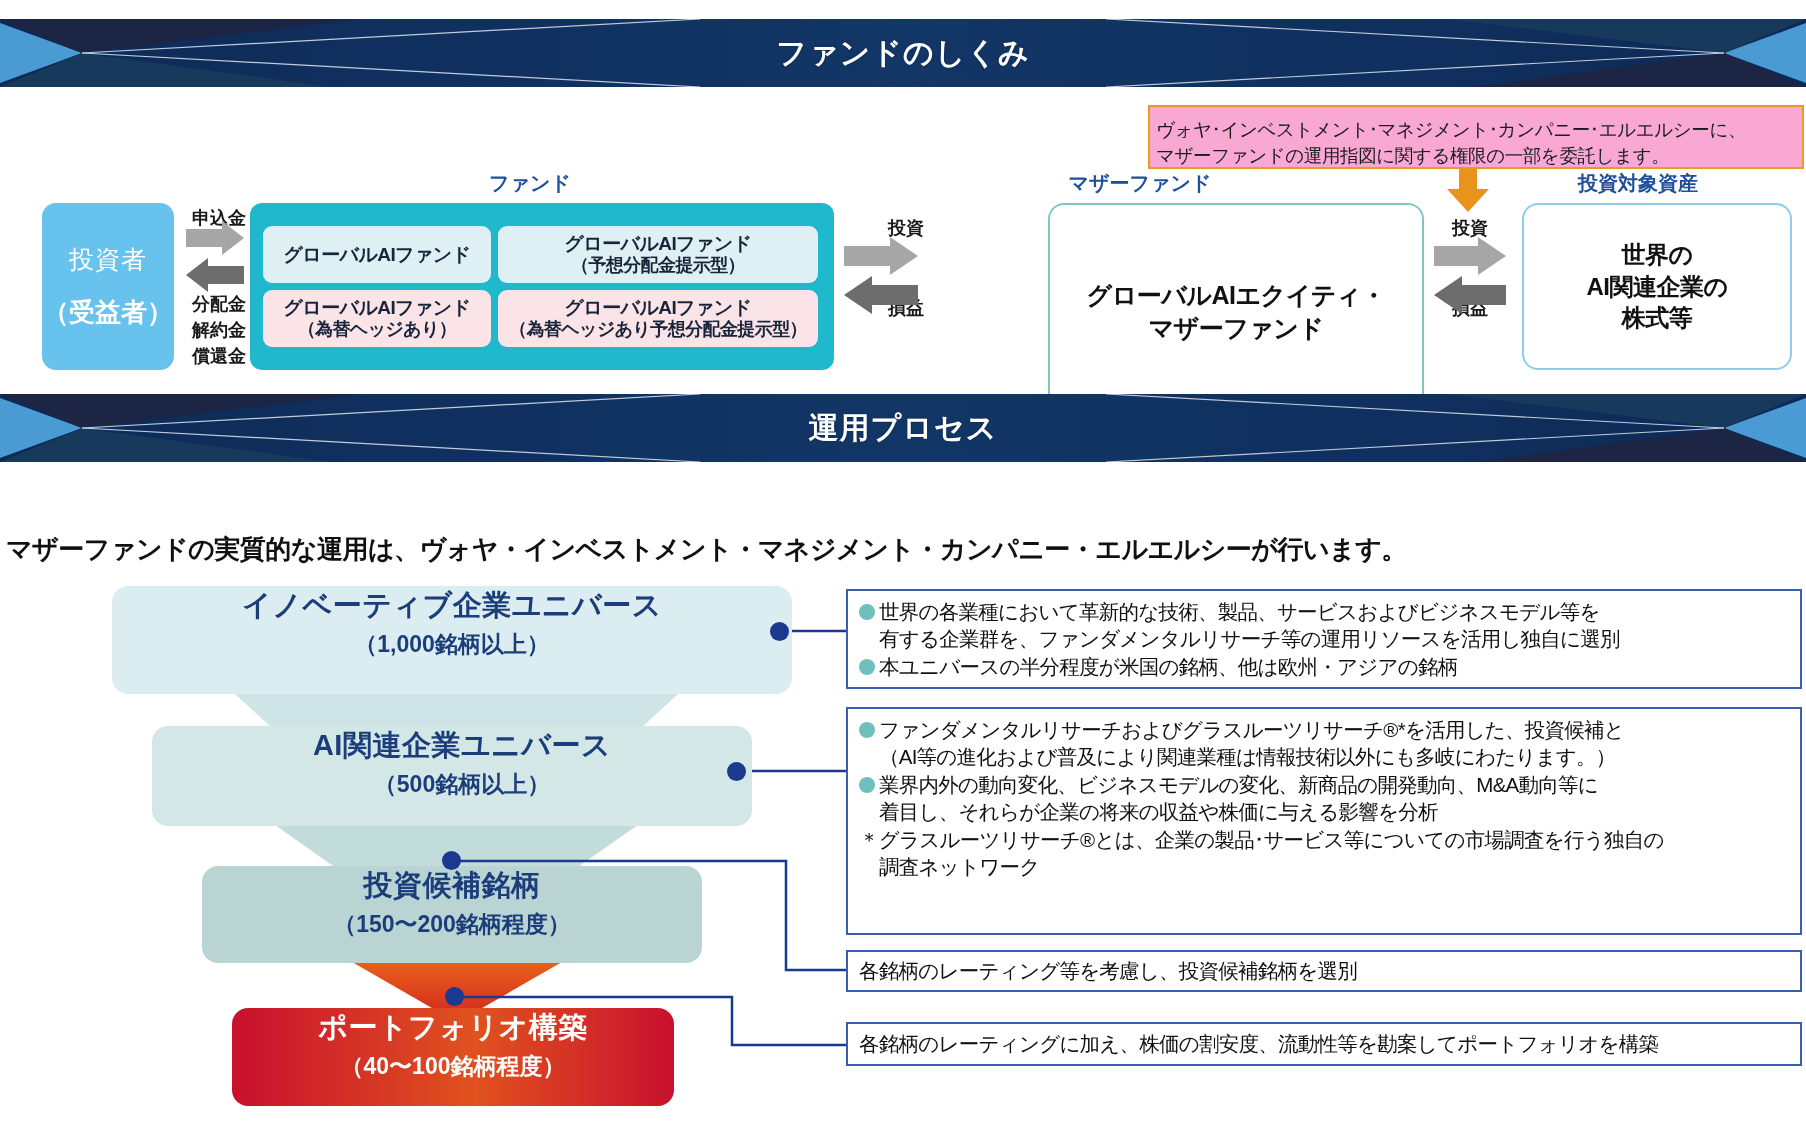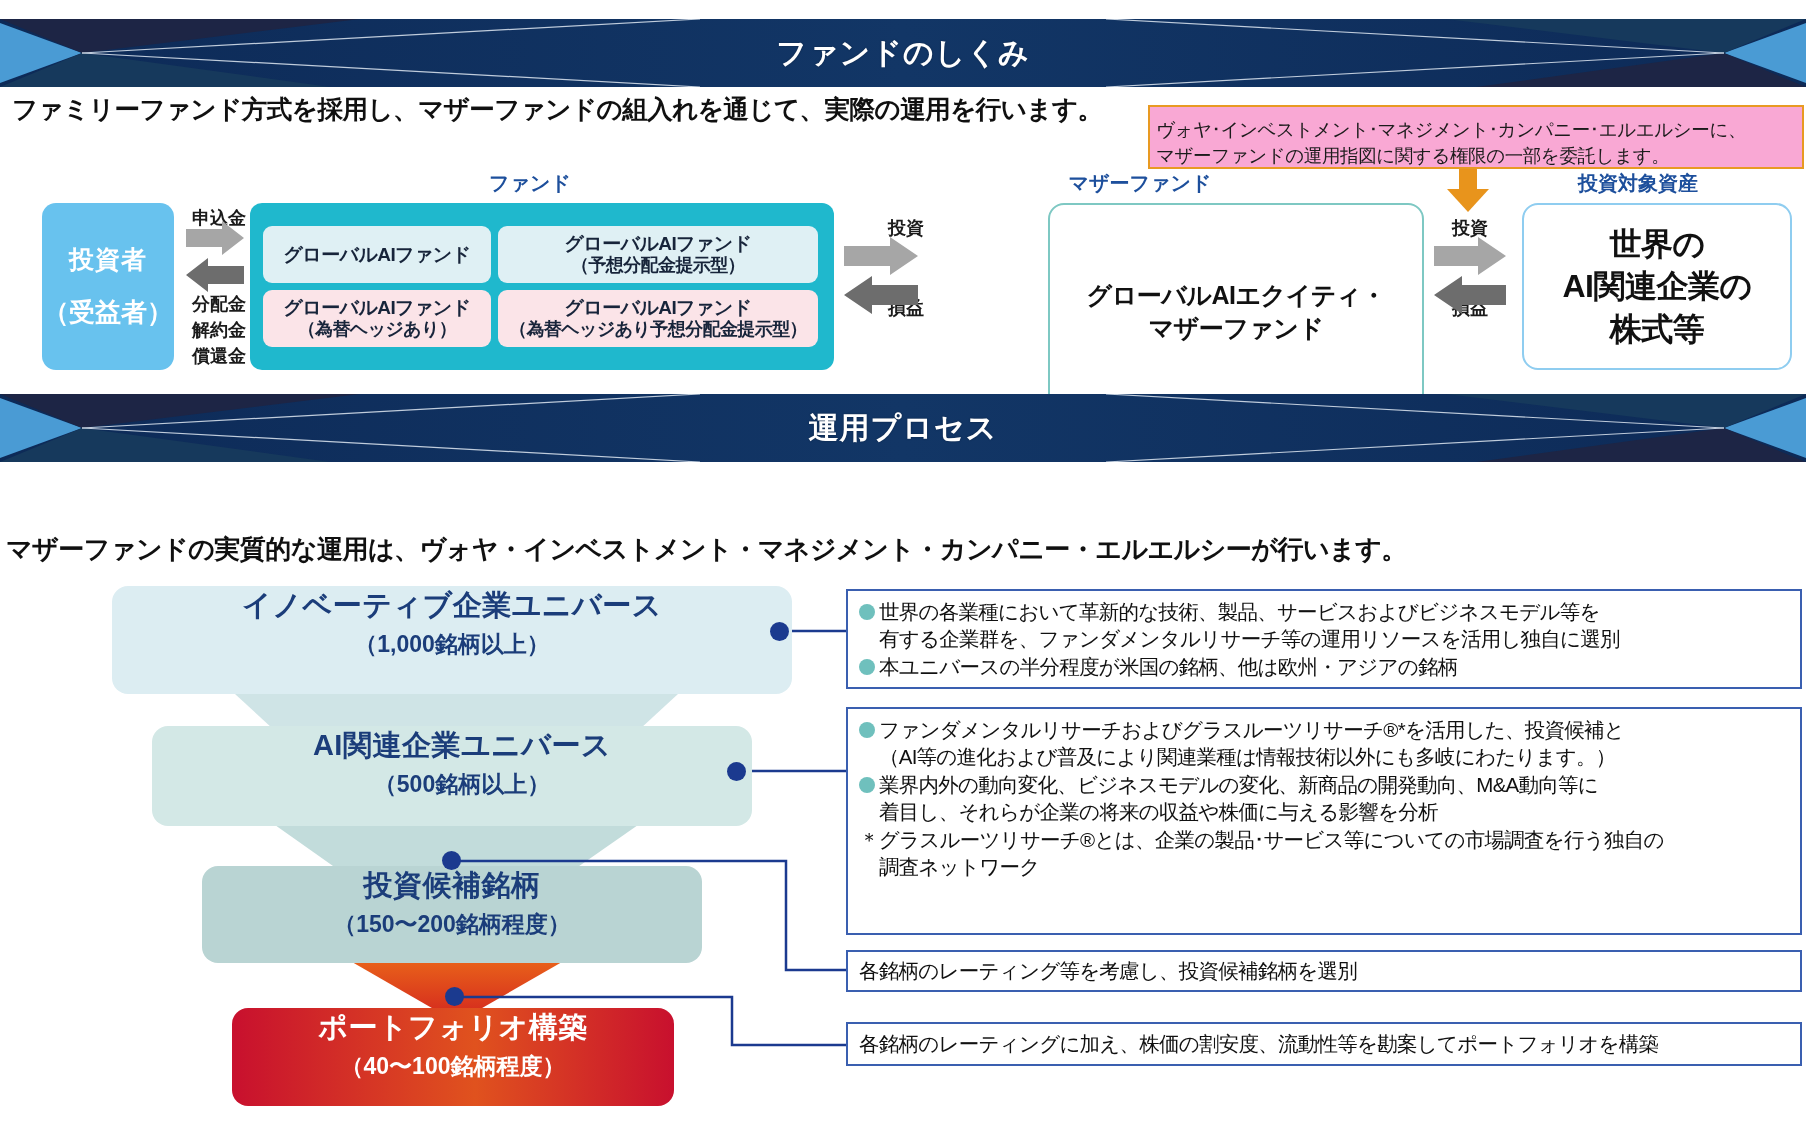--- a/index.html
+++ b/index.html
@@ -47,21 +47,21 @@
   
   .col-label {
     position: absolute; font-size: 20px; font-weight: bold;
     color: #1d4f9c; text-align: center; white-space: nowrap;
   }
   .investor-box {
     position: absolute; background: #68c2ee; border-radius: 14px;
     display: flex; flex-direction: column; align-items: center;
     justify-content: center; color: #ffffff;
   }
-  .investor-box .l1 { font-size: 25px; font-weight: bold; letter-spacing: 1px; }
+  .investor-box .l1 { font-size: 25px; font-weight: normal; letter-spacing: 1px; }
   .investor-box .l2 { font-size: 26px; font-weight: bold; margin-top: 19px; }
 
   .fund-box {
     position: absolute; background: #1fb8cd; border-radius: 12px;
     padding: 23px 13px;
   }
   .fund-grid { display: grid; grid-template-columns: 228px 320px; gap: 7px; height: 100%; }
   .fcell {
     border-radius: 9px; display: flex; flex-direction: column;
     align-items: center; justify-content: center; text-align: center;
@@ -78,21 +78,21 @@
     display: flex; flex-direction: column; align-items: center;
     justify-content: center; text-align: center;
     font-size: 25px; font-weight: bold; color: #111111;
     line-height: 1.3; letter-spacing: -0.5px;
   }
   .asset-box {
     position: absolute; background: #ffffff;
     border: 2.5px solid #8fcdf0; border-radius: 16px;
     display: flex; flex-direction: column; align-items: center;
     justify-content: center; text-align: center;
-    font-size: 32px; font-weight: bold; color: #111111;
+    font-size: 24px; font-weight: bold; color: #111111;
     line-height: 1.32; letter-spacing: -0.5px;
   }
 
   .flow-label {
     position: absolute; font-size: 18px; font-weight: bold;
     color: #1b1b1b; white-space: nowrap;
   }
 
   
   .funnel-stage {
@@ -162,21 +162,20 @@
       <polygon points="1806,68 1724,34 1476,68" fill="#1d2545"></polygon>
 
       <line x1="82" y1="34" x2="700" y2="0" stroke="#dfe8f2" stroke-width="1.2" opacity="0.85"></line>
       <line x1="82" y1="34" x2="700" y2="68" stroke="#dfe8f2" stroke-width="1.2" opacity="0.85"></line>
       <line x1="1724" y1="34" x2="1106" y2="0" stroke="#dfe8f2" stroke-width="1.2" opacity="0.85"></line>
       <line x1="1724" y1="34" x2="1106" y2="68" stroke="#dfe8f2" stroke-width="1.2" opacity="0.85"></line>
     </svg>
     <div class="title">ファンドのしくみ</div>
   </div>
 
-  <div class="lead" style="left:12px; top:92px;">ファミリーファンド方式を採用し、マザーファンドの組入れを通じて、実際の運用を行います。</div>
 
   <div class="callout" style="left:1148px; top:105px; width:656px; height:64px;">
     <p>ヴォヤ･インベストメント･マネジメント･カンパニー･エルエルシーに、</p>
     <p>マザーファンドの運用指図に関する権限の一部を委託します。</p>
   </div>
 
   <div class="col-label" style="left:430px; top:170px; width:200px;">ファンド</div>
   <div class="col-label" style="left:1030px; top:170px; width:220px;">マザーファンド</div>
   <div class="col-label" style="left:1528px; top:170px; width:220px;">投資対象資産</div>
 

